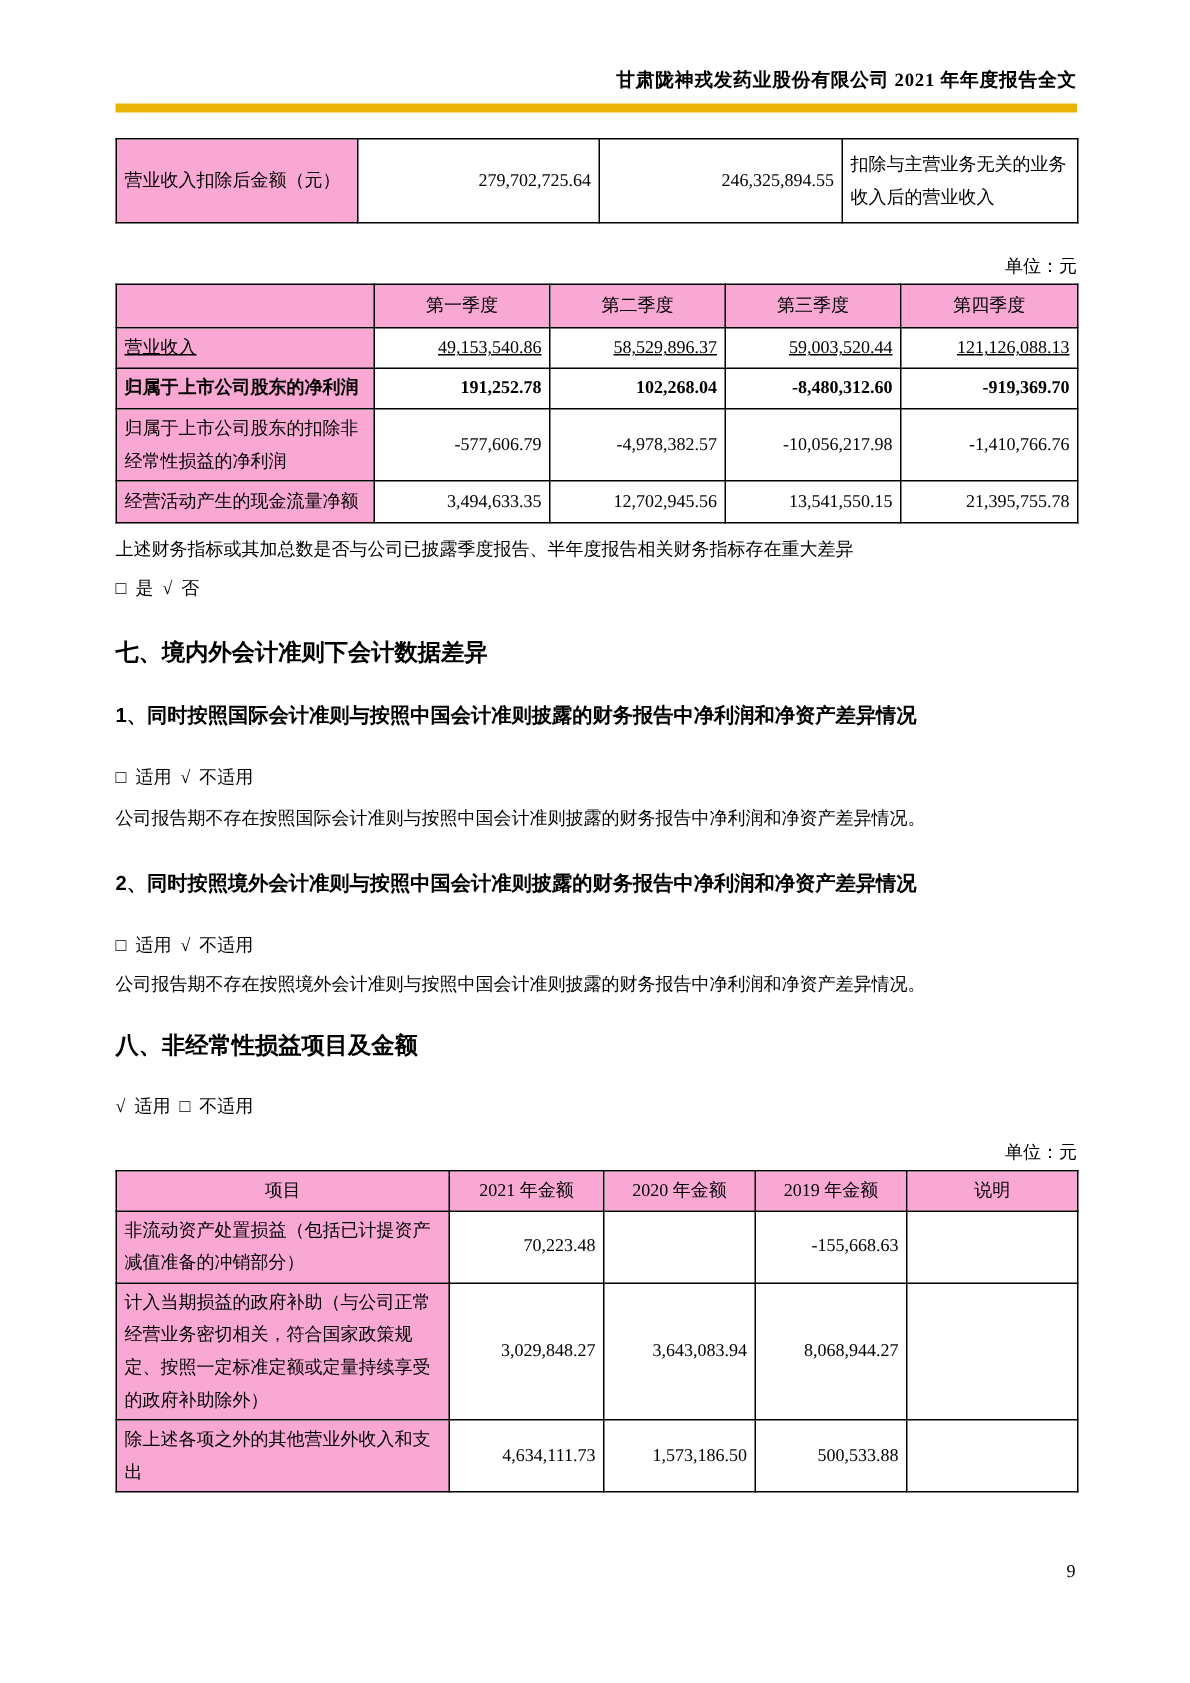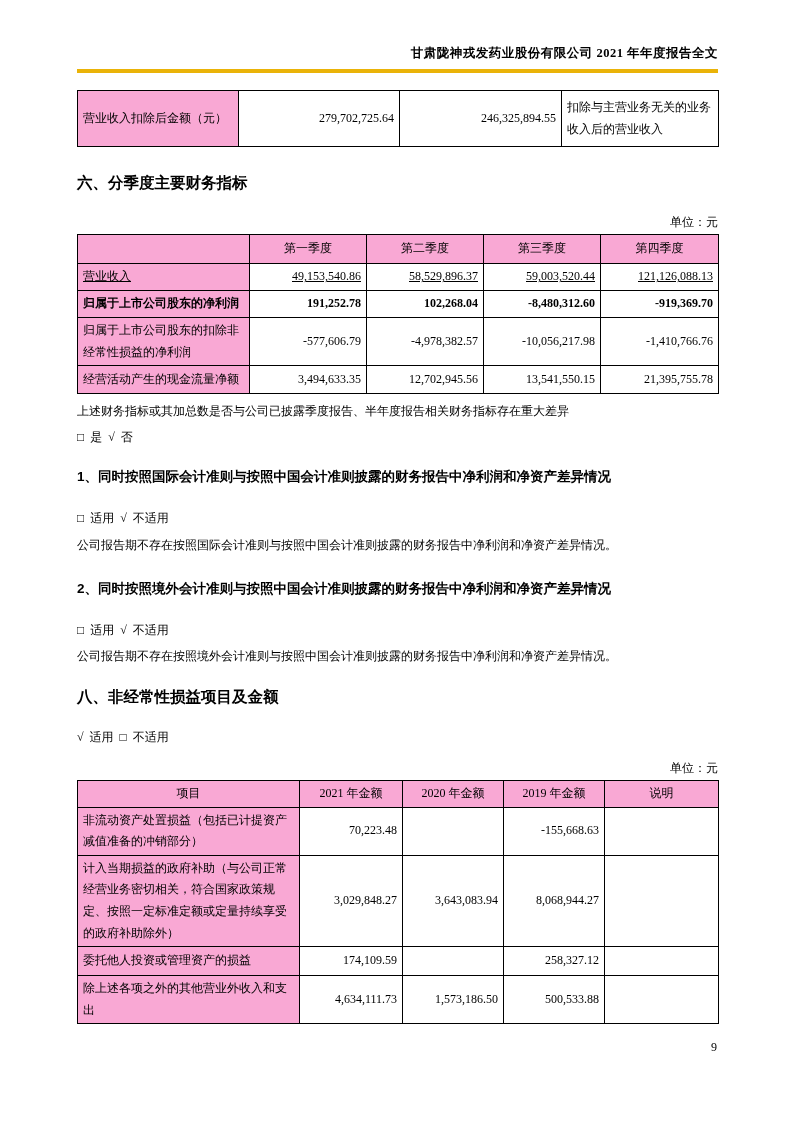--- a/index.html
+++ b/index.html
@@ -12,21 +12,21 @@
     padding: 45px 75px 0 77px;
     font-family: "Liberation Serif", "DejaVu Serif", serif;
     color: #000;
     overflow: hidden;
   }
   .doc-title {
     text-align: right;
     font-size: 12.5px;
     font-weight: bold;
     padding-bottom: 7px;
-    border-bottom: 4px solid #eab308;
+    border-bottom: 6px solid #eab308;
     letter-spacing: 0.5px;
   }
   table {
     border-collapse: collapse;
     table-layout: fixed;
     width: 641px;
     border: 1.5px solid #000;
   }
   td {
     border: 1px solid #000;
@@ -107,21 +107,20 @@
     <tbody>
         <tr>
       <td class="shade">营业收入扣除后金额（元）</td>
       <td class="num">279,702,725.64</td>
       <td class="num">246,325,894.55</td>
       <td>扣除与主营业务无关的业务收入后的营业收入</td>
     </tr>
   </tbody>
     </table>
 
-  <div class="sec-title t6-title">六、分季度主要财务指标</div>
 
   <div class="unit-line">单位：元</div>
 
   <table class="q-table">
     <colgroup>
         <col style="width:172px">
         <col style="width:117px">
         <col style="width:117px">
         <col style="width:117px">
         <col style="width:118px">
@@ -164,20 +163,21 @@
     </tr>
   </tbody>
     </table>
 
   <div class="body-line note-line">上述财务指标或其加总数是否与公司已披露季度报告、半年度报告相关财务指标存在重大差异</div>
 
   <div class="choice-line">
     <span>□</span><span>是</span><span>√</span><span>否</span>
   </div>
 
+  <div class="sec-title t7-title">七、境内外会计准则下会计数据差异</div>
 
   <div class="sub-title s1-title">1、同时按照国际会计准则与按照中国会计准则披露的财务报告中净利润和净资产差异情况</div>
   <div class="choice-line s1-choice">
     <span>□</span><span>适用</span><span>√</span><span>不适用</span>
   </div>
   <div class="body-line s1-body">公司报告期不存在按照国际会计准则与按照中国会计准则披露的财务报告中净利润和净资产差异情况。</div>
 
   <div class="sub-title s2-title">2、同时按照境外会计准则与按照中国会计准则披露的财务报告中净利润和净资产差异情况</div>
   <div class="choice-line s2-choice">
     <span>□</span><span>适用</span><span>√</span><span>不适用</span>
@@ -215,27 +215,20 @@
       <td class="num">-155,668.63</td>
       <td></td>
     </tr>
     <tr class="r2">
       <td class="shade">计入当期损益的政府补助（与公司正常经营业务密切相关，符合国家政策规定、按照一定标准定额或定量持续享受的政府补助除外）</td>
       <td class="num">3,029,848.27</td>
       <td class="num">3,643,083.94</td>
       <td class="num">8,068,944.27</td>
       <td></td>
     </tr>
-    <tr class="r3">
-      <td class="shade">委托他人投资或管理资产的损益</td>
-      <td class="num">174,109.59</td>
-      <td class="num"></td>
-      <td class="num">258,327.12</td>
-      <td></td>
-    </tr>
     <tr class="r4">
       <td class="shade">除上述各项之外的其他营业外收入和支出</td>
       <td class="num">4,634,111.73</td>
       <td class="num">1,573,186.50</td>
       <td class="num">500,533.88</td>
       <td></td>
     </tr>
   </tbody>
     </table>
 

